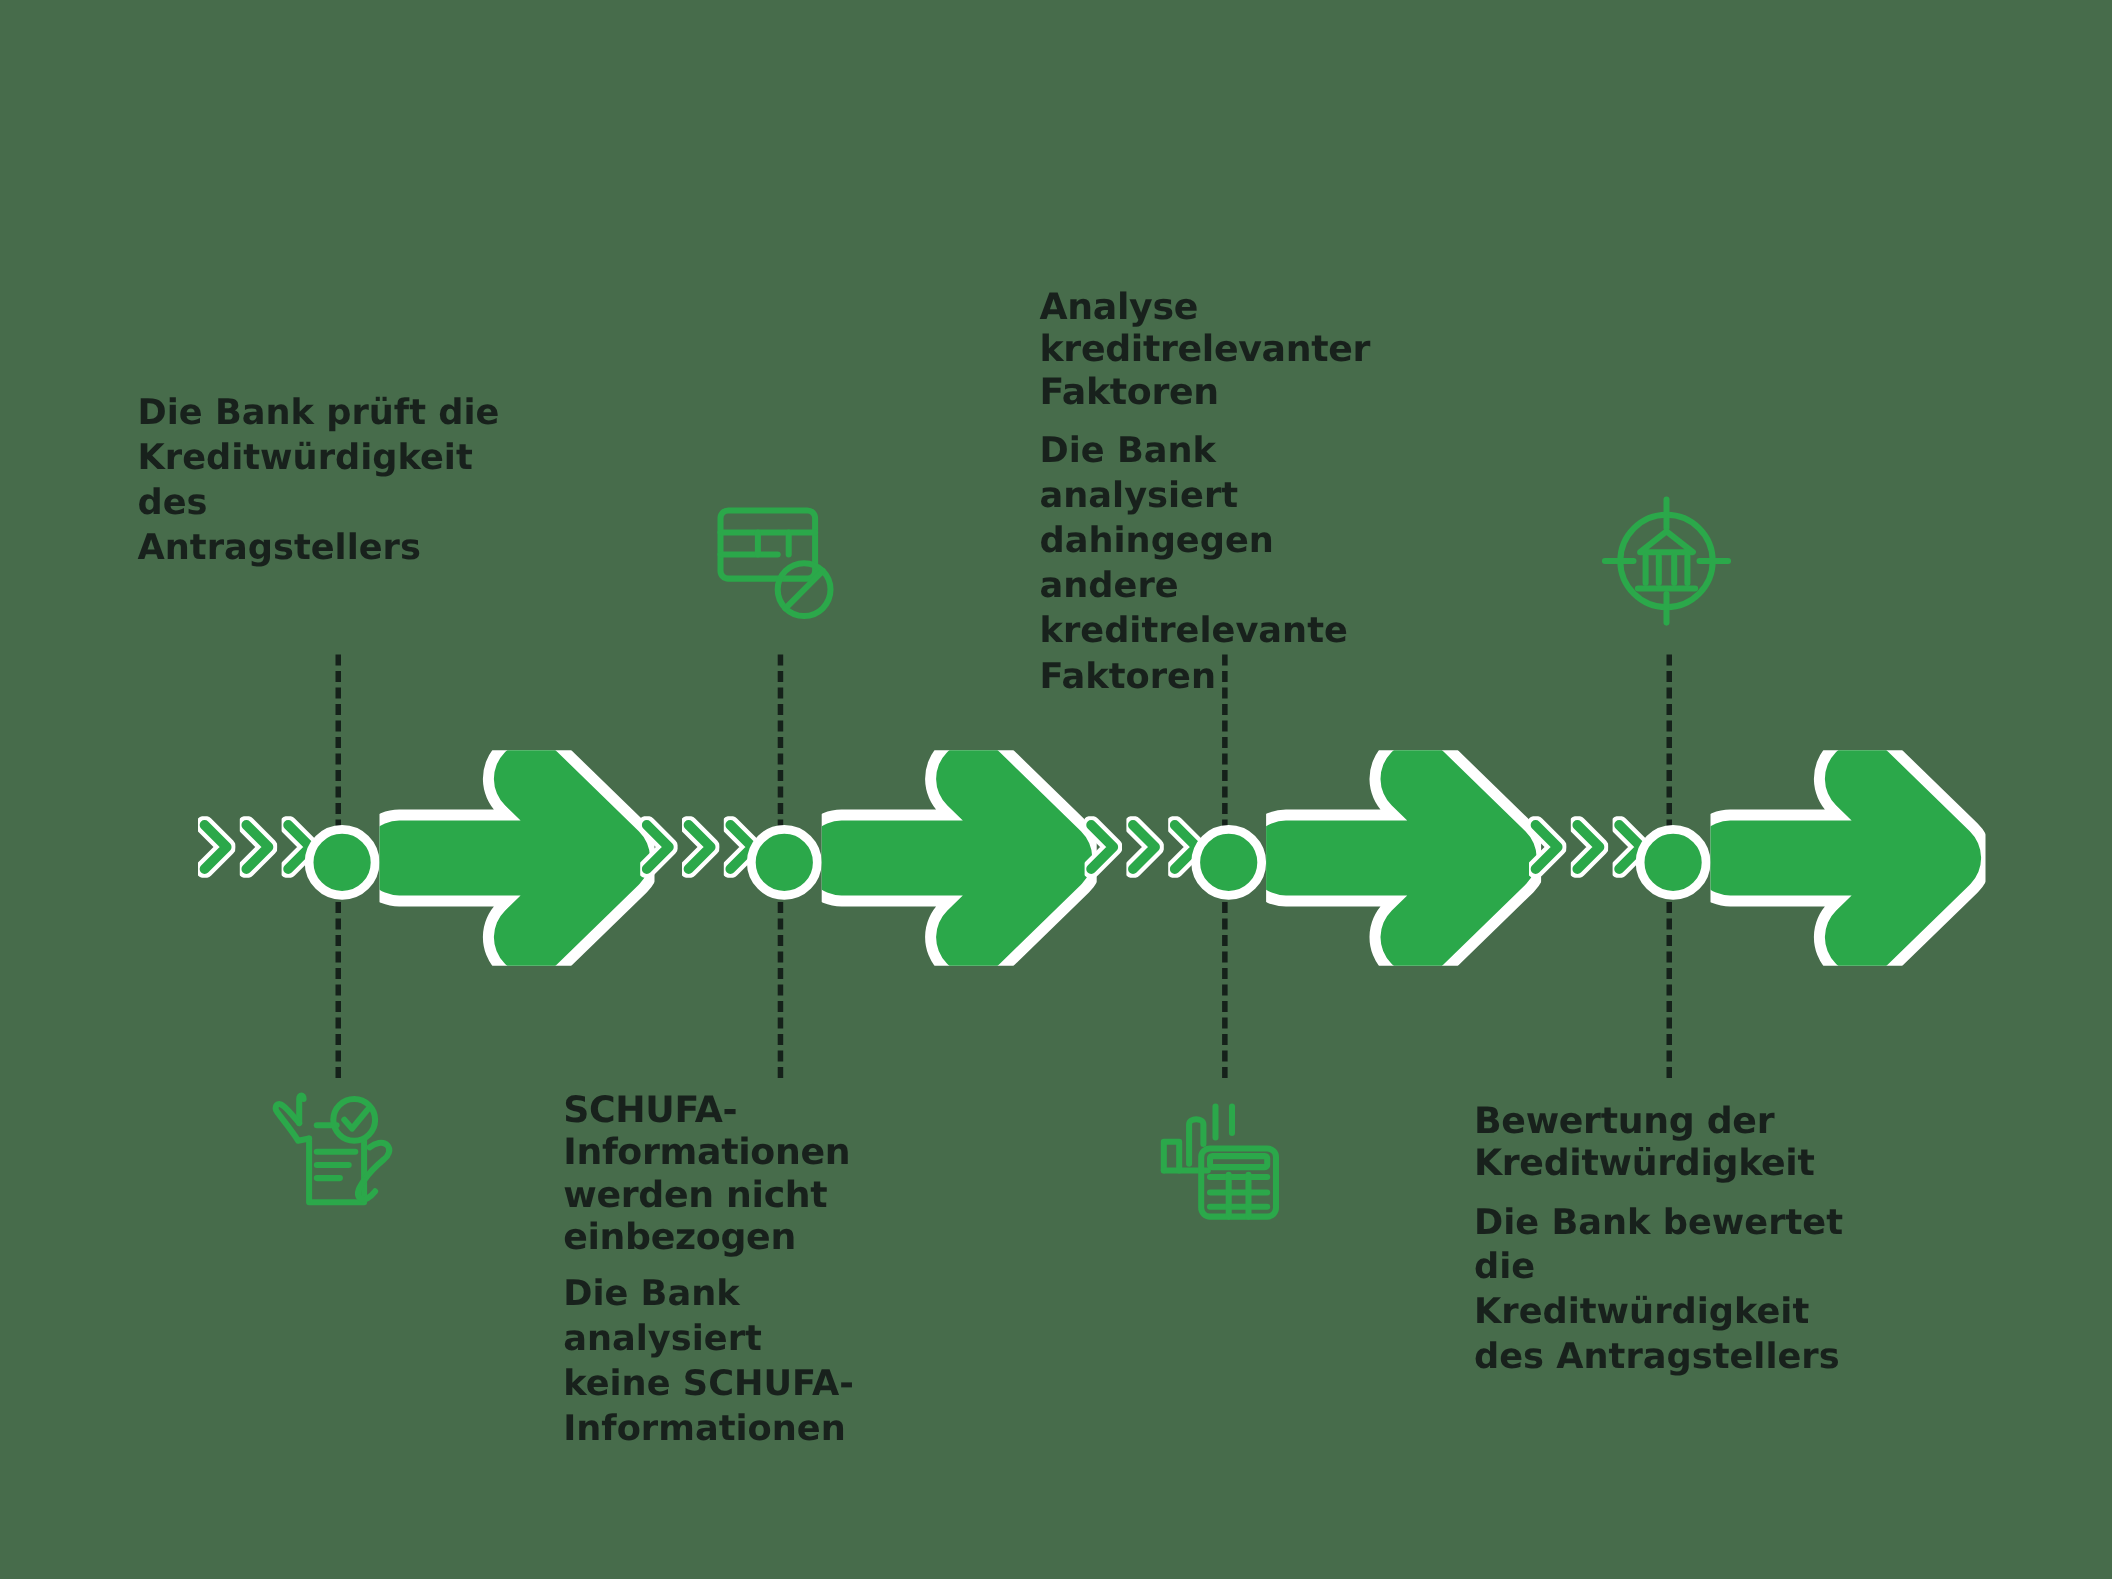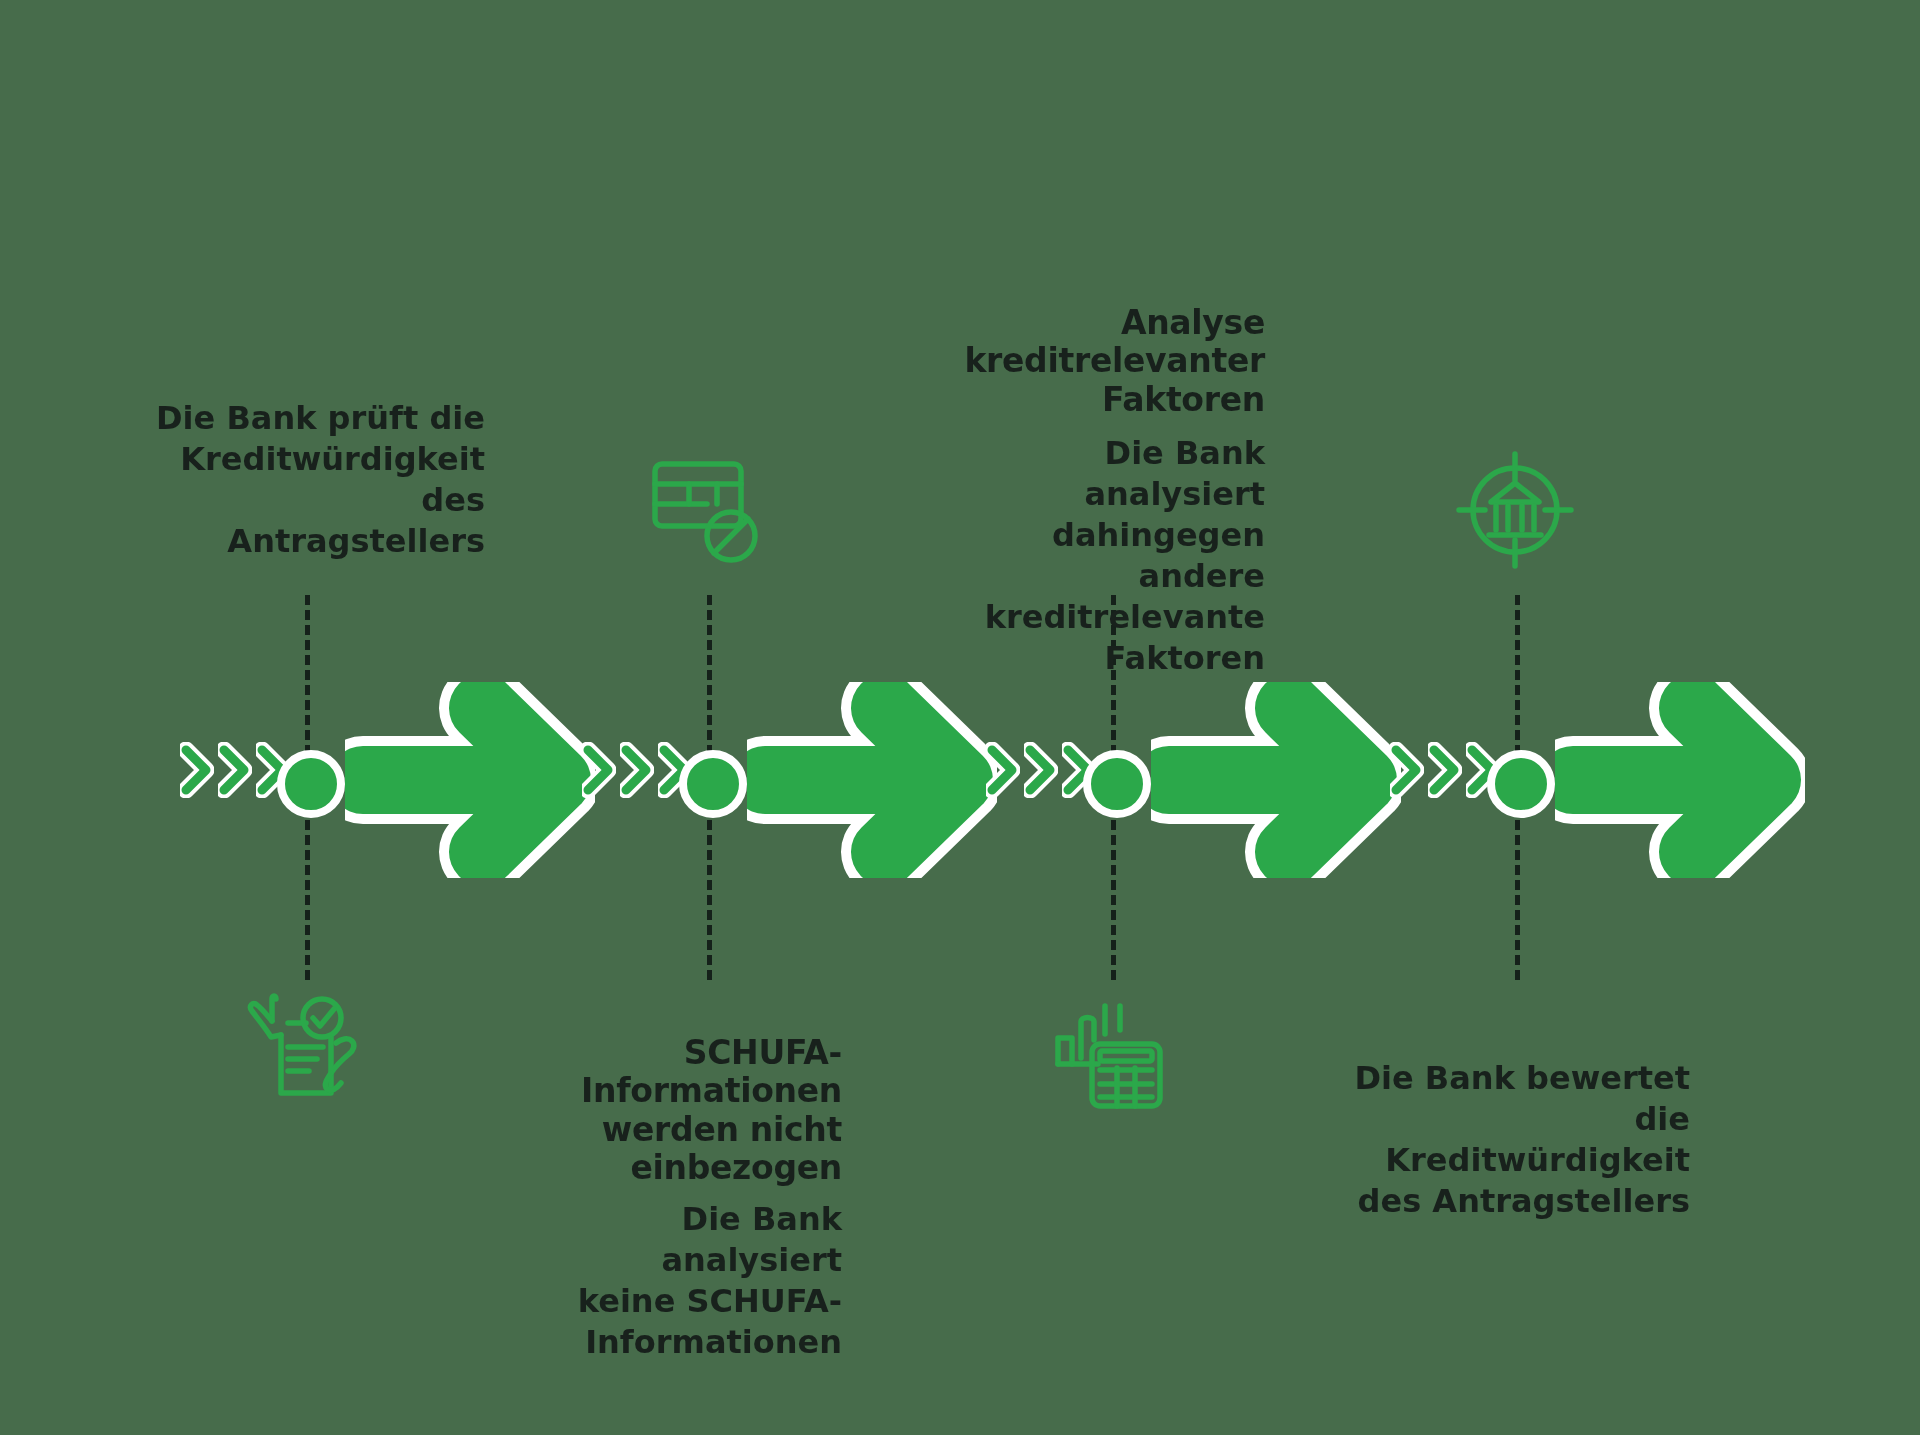--- a/index.html
+++ b/index.html
@@ -34,21 +34,21 @@
     width:52px;height:52px;border-radius:50%;
     background:#2BA84A;
     border:8px solid #ffffff;
     box-sizing:content-box;
   }
 
   
   .bigarrow{position:absolute;top:682px;width:250px;height:196px;}
 
   
-  .block{position:absolute;text-align:right;margin-top:44px;}
+  .block{position:absolute;text-align:left;}
   .block h3{
     margin:0;
     font-size:33px;
     font-weight:bold;
     line-height:1.16;
     color:#18211c;
     letter-spacing:-0.3px;
   }
   .block p{
     margin:14px 0 0 0;
@@ -236,20 +236,24 @@
     <g fill="none" stroke="#2BA84A" stroke-width="5.5" stroke-linecap="round" stroke-linejoin="round">
       <circle cx="60" cy="60" r="42"></circle>
       <path d="M60 4 V30 M60 90 V116 M4 60 H30 M90 60 H116"></path>
       <path d="M36 52 L60 33 L84 52 Z"></path>
       <path d="M41 56 V80 M53 56 V80 M67 56 V80 M79 56 V80"></path>
       <path d="M34 85 H86"></path>
     </g>
   </svg>
 
   <div class="block" style="left:1340px;top:1000px;width:350px;">
+    <h3>
+      <span>Bewertung der</span><br>
+      <span>Kreditwürdigkeit</span>
+    </h3>
     <p>
       <span>Die Bank bewertet</span><br>
       <span>die Kreditwürdigkeit</span><br>
       <span>des Antragstellers</span>
     </p>
   </div>
 
 </div>
 
 </body></html>

